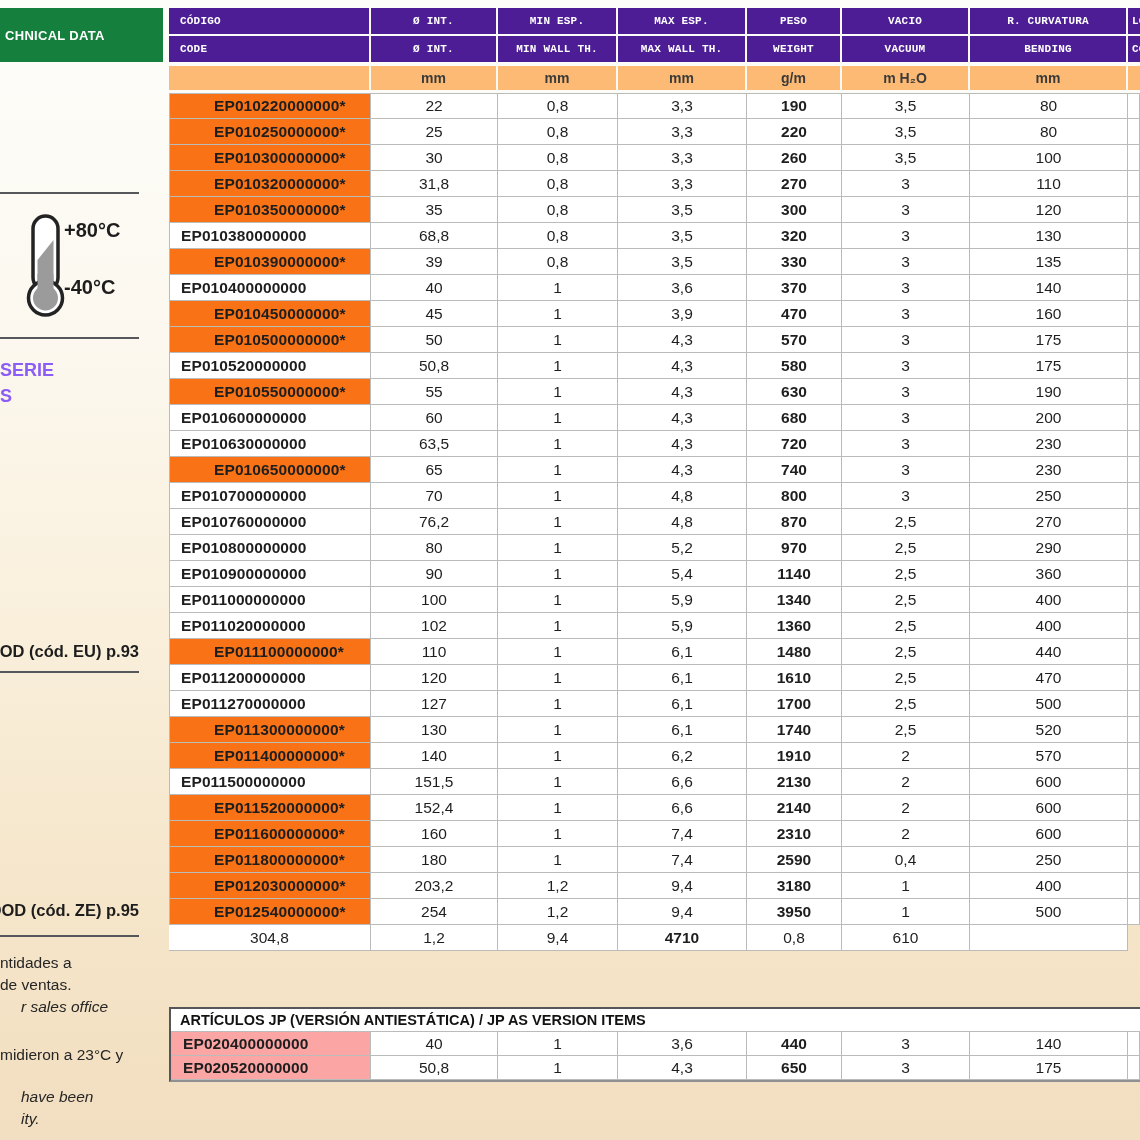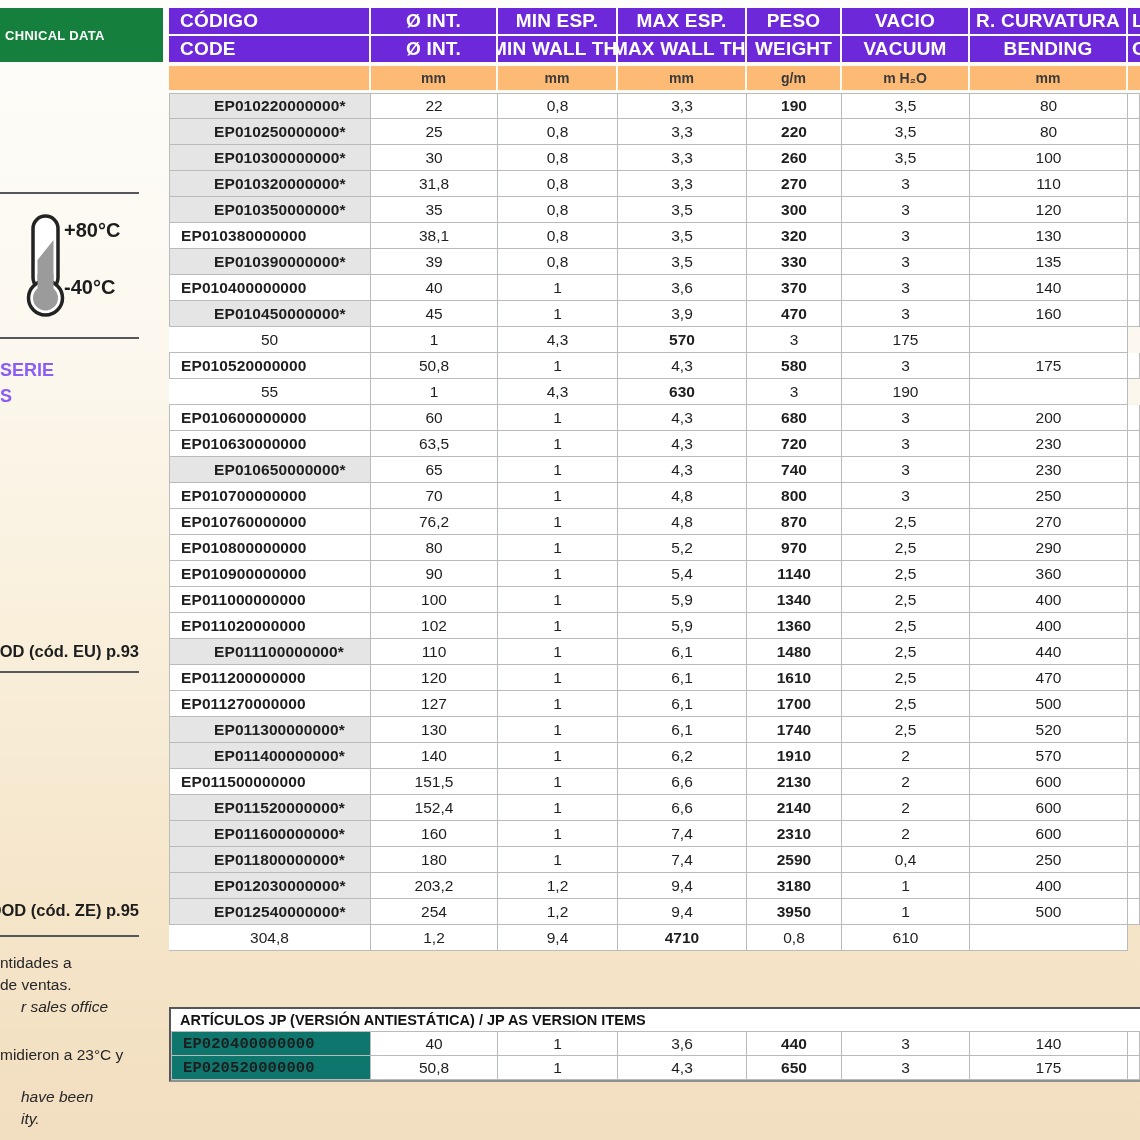--- a/index.html
+++ b/index.html
@@ -34,45 +34,45 @@
   #refEU{top:642px} #refZE{top:901px}
 
   .note { position:absolute; left:0; font-size:15.5px; color:#262626; white-space:nowrap; }
   .note.it { font-style:italic;padding-left:21px; }
   #n1{top:954px} #n2{top:976px} #n3{top:998px} #n4{top:1046px} #n5{top:1088px} #n6{top:1110px}
 
   
   #main-table { position:absolute; left:169px; top:8px; width:971px; }
   .grid { display:grid; grid-template-columns:202px 127px 120px 129px 95px 128px 158px 12px; }
   .hcell {
-    background:#6d28d9; color:#fff; font-weight:700; font-size:19px; height:26px;
+    background:#4c1d95; color:#fff; font-weight:700; font-size:11px; height:26px;
     display:flex; align-items:center; justify-content:center;
-    border-right:2px solid #fbfaf3; letter-spacing:.2px; white-space:nowrap; overflow:hidden;
+    border-right:2px solid #fbfaf3; letter-spacing:.2px; white-space:nowrap; overflow:hidden;font-family:Liberation Mono, monospace;
   }
   .hcell.first { justify-content:flex-start; padding-left:11px; }
   .hcell.last  { justify-content:flex-start; padding-left:4px; border-right:none; }
   #hdr1{margin-bottom:2px} #hdr2{margin-bottom:4px}
   .ucell {
     background:#fdba74; color:#3a3a3a; font-weight:700; font-size:14px; height:24px;
     display:flex; align-items:center; justify-content:center;
     border-right:2px solid #fbfaf3; white-space:nowrap; overflow:hidden;
   }
   .ucell.last{border-right:none}
   #units{margin-bottom:3px}
 
   .cell {
     height:26px; background:#fff; color:#1e1e1e; font-size:15.5px;
     display:flex; align-items:center; justify-content:center;
     border-right:1px solid #b9bcba; border-bottom:1px solid #b9bcba;
     white-space:nowrap; overflow:hidden;
   }
   #mt-body .trow:first-child .cell { border-top:1px solid #b9bcba; }
   .cell.code { justify-content:flex-start; padding-left:11px; font-weight:700; border-left:1px solid #b9bcba; letter-spacing:.1px; }
-  .cell.hl { background:#e5e5e5;padding-left:44px; }
-  .cell.green { background:#0f766e;font-family:Liberation Mono, monospace; }
+  .cell.hl { background:#f97316;padding-left:44px; }
+  .cell.green { background:#fca5a5; }
   .cell.bold { font-weight:700; }
 
   
   #as-table { position:absolute; left:169px; top:1007px; width:973px;
     border:2px solid #55565a; border-right:none; border-bottom-color:#8f9092; background:#fff; }
   #as-table .grid { grid-template-columns:200px 127px 120px 129px 95px 128px 158px 12px; }
   .as-title { height:23px; display:flex; align-items:center; padding-left:9px;
     font-weight:700; font-size:14.5px; color:#121212; background:#fff;
     border-bottom:1px solid #b9bcba; white-space:nowrap; overflow:hidden; }
   #as-body .cell { height:24px; }
@@ -192,21 +192,21 @@
         <div class="cell">35</div>
         <div class="cell">0,8</div>
         <div class="cell">3,5</div>
         <div class="cell bold">300</div>
         <div class="cell">3</div>
         <div class="cell">120</div>
         <div class="cell empty"></div>
       </div>
       <div class="grid trow">
         <div class="cell code">EP010380000000</div>
-        <div class="cell">38,1</div>
+        <div class="cell">68,8</div>
         <div class="cell">0,8</div>
         <div class="cell">3,5</div>
         <div class="cell bold">320</div>
         <div class="cell">3</div>
         <div class="cell">130</div>
         <div class="cell empty"></div>
       </div>
       <div class="grid trow">
         <div class="cell code hl">EP010390000000*</div>
         <div class="cell">39</div>
@@ -231,39 +231,41 @@
         <div class="cell code hl">EP010450000000*</div>
         <div class="cell">45</div>
         <div class="cell">1</div>
         <div class="cell">3,9</div>
         <div class="cell bold">470</div>
         <div class="cell">3</div>
         <div class="cell">160</div>
         <div class="cell empty"></div>
       </div>
       <div class="grid trow">
+        <div class="cell code hl">EP010500000000*</div>
         <div class="cell">50</div>
         <div class="cell">1</div>
         <div class="cell">4,3</div>
         <div class="cell bold">570</div>
         <div class="cell">3</div>
         <div class="cell">175</div>
         <div class="cell empty"></div>
       </div>
       <div class="grid trow">
         <div class="cell code">EP010520000000</div>
         <div class="cell">50,8</div>
         <div class="cell">1</div>
         <div class="cell">4,3</div>
         <div class="cell bold">580</div>
         <div class="cell">3</div>
         <div class="cell">175</div>
         <div class="cell empty"></div>
       </div>
       <div class="grid trow">
+        <div class="cell code hl">EP010550000000*</div>
         <div class="cell">55</div>
         <div class="cell">1</div>
         <div class="cell">4,3</div>
         <div class="cell bold">630</div>
         <div class="cell">3</div>
         <div class="cell">190</div>
         <div class="cell empty"></div>
       </div>
       <div class="grid trow">
         <div class="cell code">EP010600000000</div>

